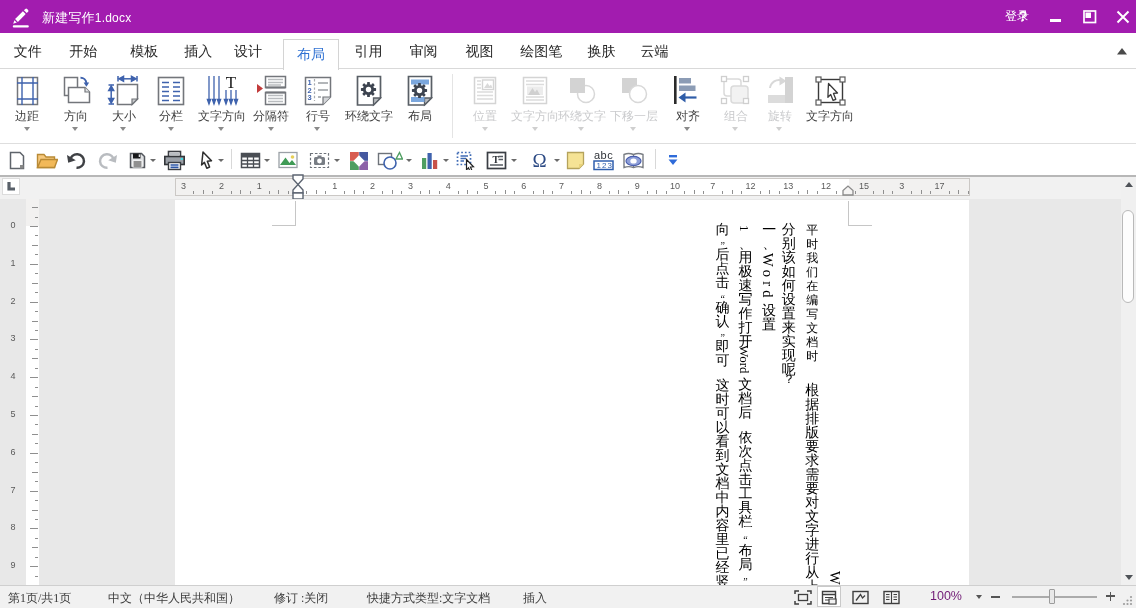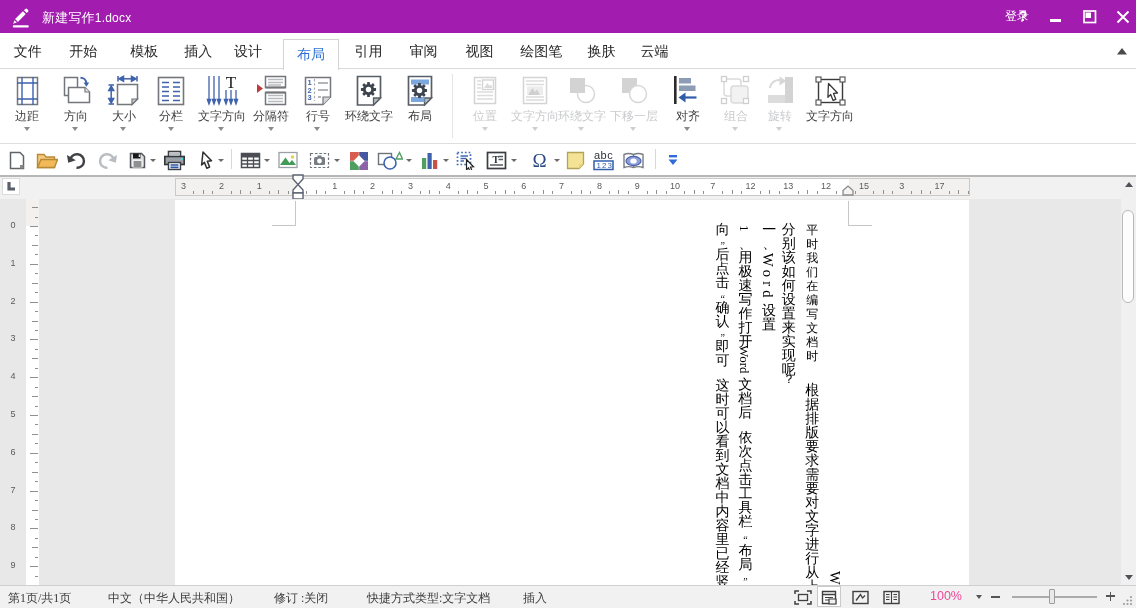--- a/index.html
+++ b/index.html
@@ -613,21 +613,21 @@
 <path d="M8 9 H15 V14 H8 Z" fill="#f1f1f1" stroke="#3f3f3f" stroke-width="1.2"></path>
   </svg>
 <svg class="abs" style="left:852px;top:590px" width="17" height="15" viewBox="0 0 17 15">
 <rect x="1" y="1.5" width="15" height="12" fill="none" stroke="#3f3f3f" stroke-width="1.4"></rect>
 <path d="M4 10.5 L8.5 4.5 L10.5 8 L13 5.5" fill="none" stroke="#3f3f3f" stroke-width="1.3"></path>
   </svg>
 <svg class="abs" style="left:883px;top:590px" width="17" height="15" viewBox="0 0 17 15">
 <rect x="1" y="1.5" width="15" height="12" fill="none" stroke="#3f3f3f" stroke-width="1.4"></rect>
 <path d="M8.5 2 V13 M3 4.5 H6.5 M3 7 H6.5 M3 9.5 H6.5 M10.5 4.5 H14 M10.5 7 H14 M10.5 9.5 H14" stroke="#3f3f3f" stroke-width="1.1"></path>
   </svg>
-<div class="abs" style="left:930px;top:589px;color:#ec4899;font-size:12.5px;font-family:'Liberation Sans',sans-serif">100%</div>
+<div class="abs" style="left:930px;top:589px;color:#701a75;font-size:12.5px;font-family:'Liberation Sans',sans-serif">100%</div>
 <div class="abs" style="left:976px;top:595px;width:0;height:0;border-left:3.5px solid transparent;border-right:3.5px solid transparent;border-top:4px solid #555"></div>
 <div class="abs" style="left:991px;top:596px;width:9px;height:1.6px;background:#555"></div>
 <div class="abs" style="left:1012px;top:596px;width:85px;height:1.5px;background:#ababab"></div>
 <div class="abs" style="left:1049px;top:589px;width:6px;height:15px;background:#e8e8e8;border:1px solid #9c9c9c;border-radius:1px"></div>
 <div class="abs" style="left:1106px;top:595.2px;width:9px;height:1.6px;background:#555"></div>
 <div class="abs" style="left:1109.7px;top:591.5px;width:1.6px;height:9px;background:#555"></div>
 <svg class="abs" style="left:1122px;top:595px" width="11" height="11" viewBox="0 0 11 11">
 <g fill="#9c9c9c">
       <circle cx="9" cy="2" r="1.1"></circle>
       <circle cx="5.5" cy="5.5" r="1.1"></circle>

